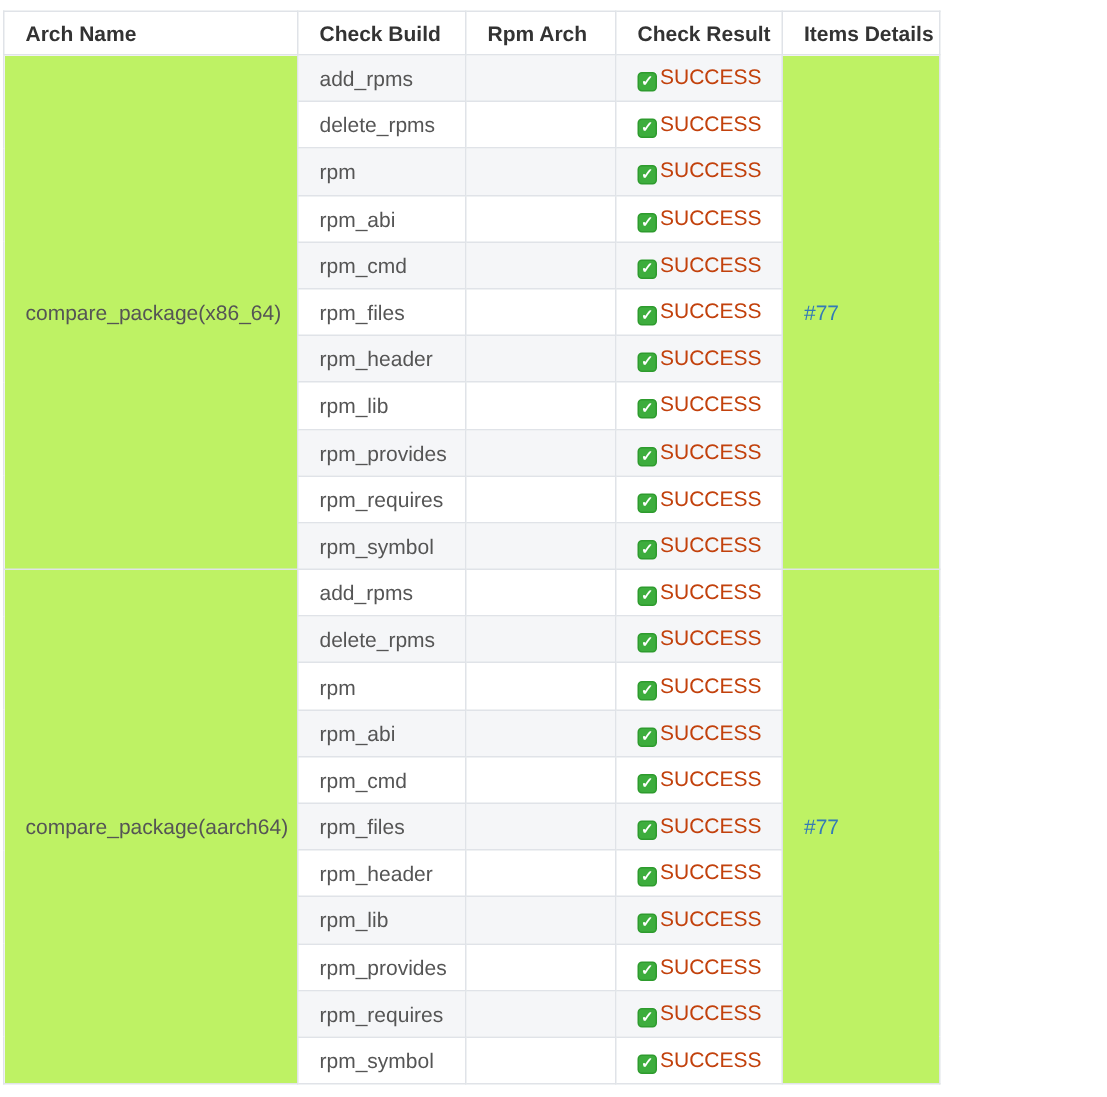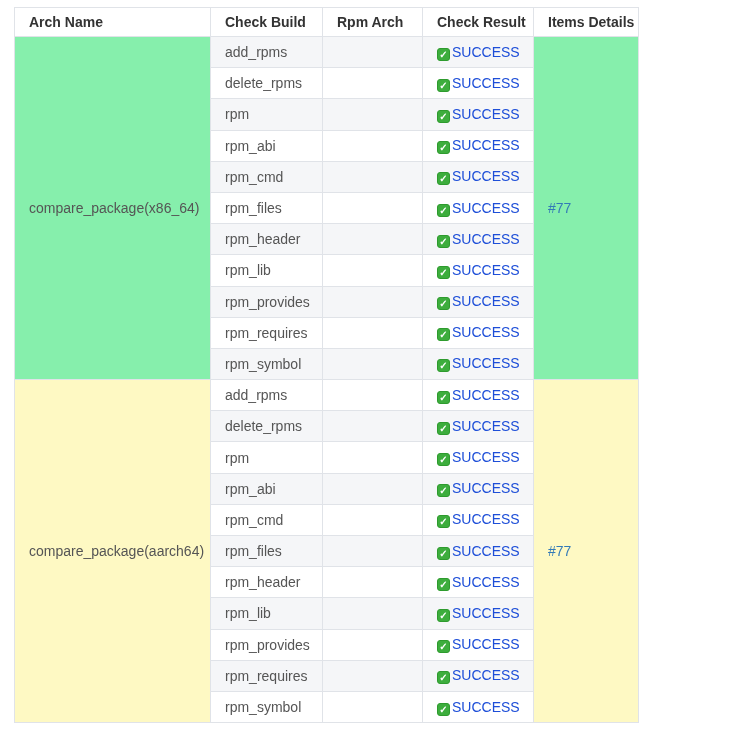--- a/index.html
+++ b/index.html
@@ -10,21 +10,21 @@
   body {
     width: 738px;
     height: 731px;
     overflow: hidden;
     font-family: "Liberation Sans", sans-serif;
   }
   table.results {
     border-collapse: collapse;
     table-layout: fixed;
     width: 624px;
-    margin: 7px 0 0 14px;
+    margin: 7px 0 0 2px;
   }
   col.c-arch   { width: 196px; }
   col.c-item   { width: 112px; }
   col.c-rpm    { width: 100px; }
   col.c-result { width: 111px; }
   col.c-build  { width: 105px; }
 
   th, td {
     border: 1px solid #e0e3e8;
     padding: 0 14px;
@@ -40,41 +40,41 @@
     background: #ffffff;
   }
   td {
     height: 30.2px;
     color: #555555;
     font-weight: 400;
   }
   tr.plain td { background: #ffffff; }
   tr.stripe td { background: #f5f6f8; }
   
-  td.group-cell.plain  { background: #fef9c3; }
-  td.group-cell.stripe { background: #86efac; }
+  td.group-cell.plain  { background: #bef264; }
+  td.group-cell.stripe { background: #bef264; }
 
   .check-icon {
     display: inline-block;
     box-sizing: border-box;
     width: 13px;
     height: 13px;
     background: #3dad3d;
     border: 1px solid #2e9b2e;
     border-radius: 3px;
     color: #ffffff;
     font-size: 10px;
     line-height: 11px;
     text-align: center;
     font-weight: bold;
     vertical-align: -1px;
     margin-right: 2px;
   }
   .status-text {
-    color: #1d4ed8;
+    color: #c2410c;
   }
   a.build-link {
     color: #337ab7;
     text-decoration: none;
     cursor: pointer;
   }
 </style>
 </head>
 <body>
 

